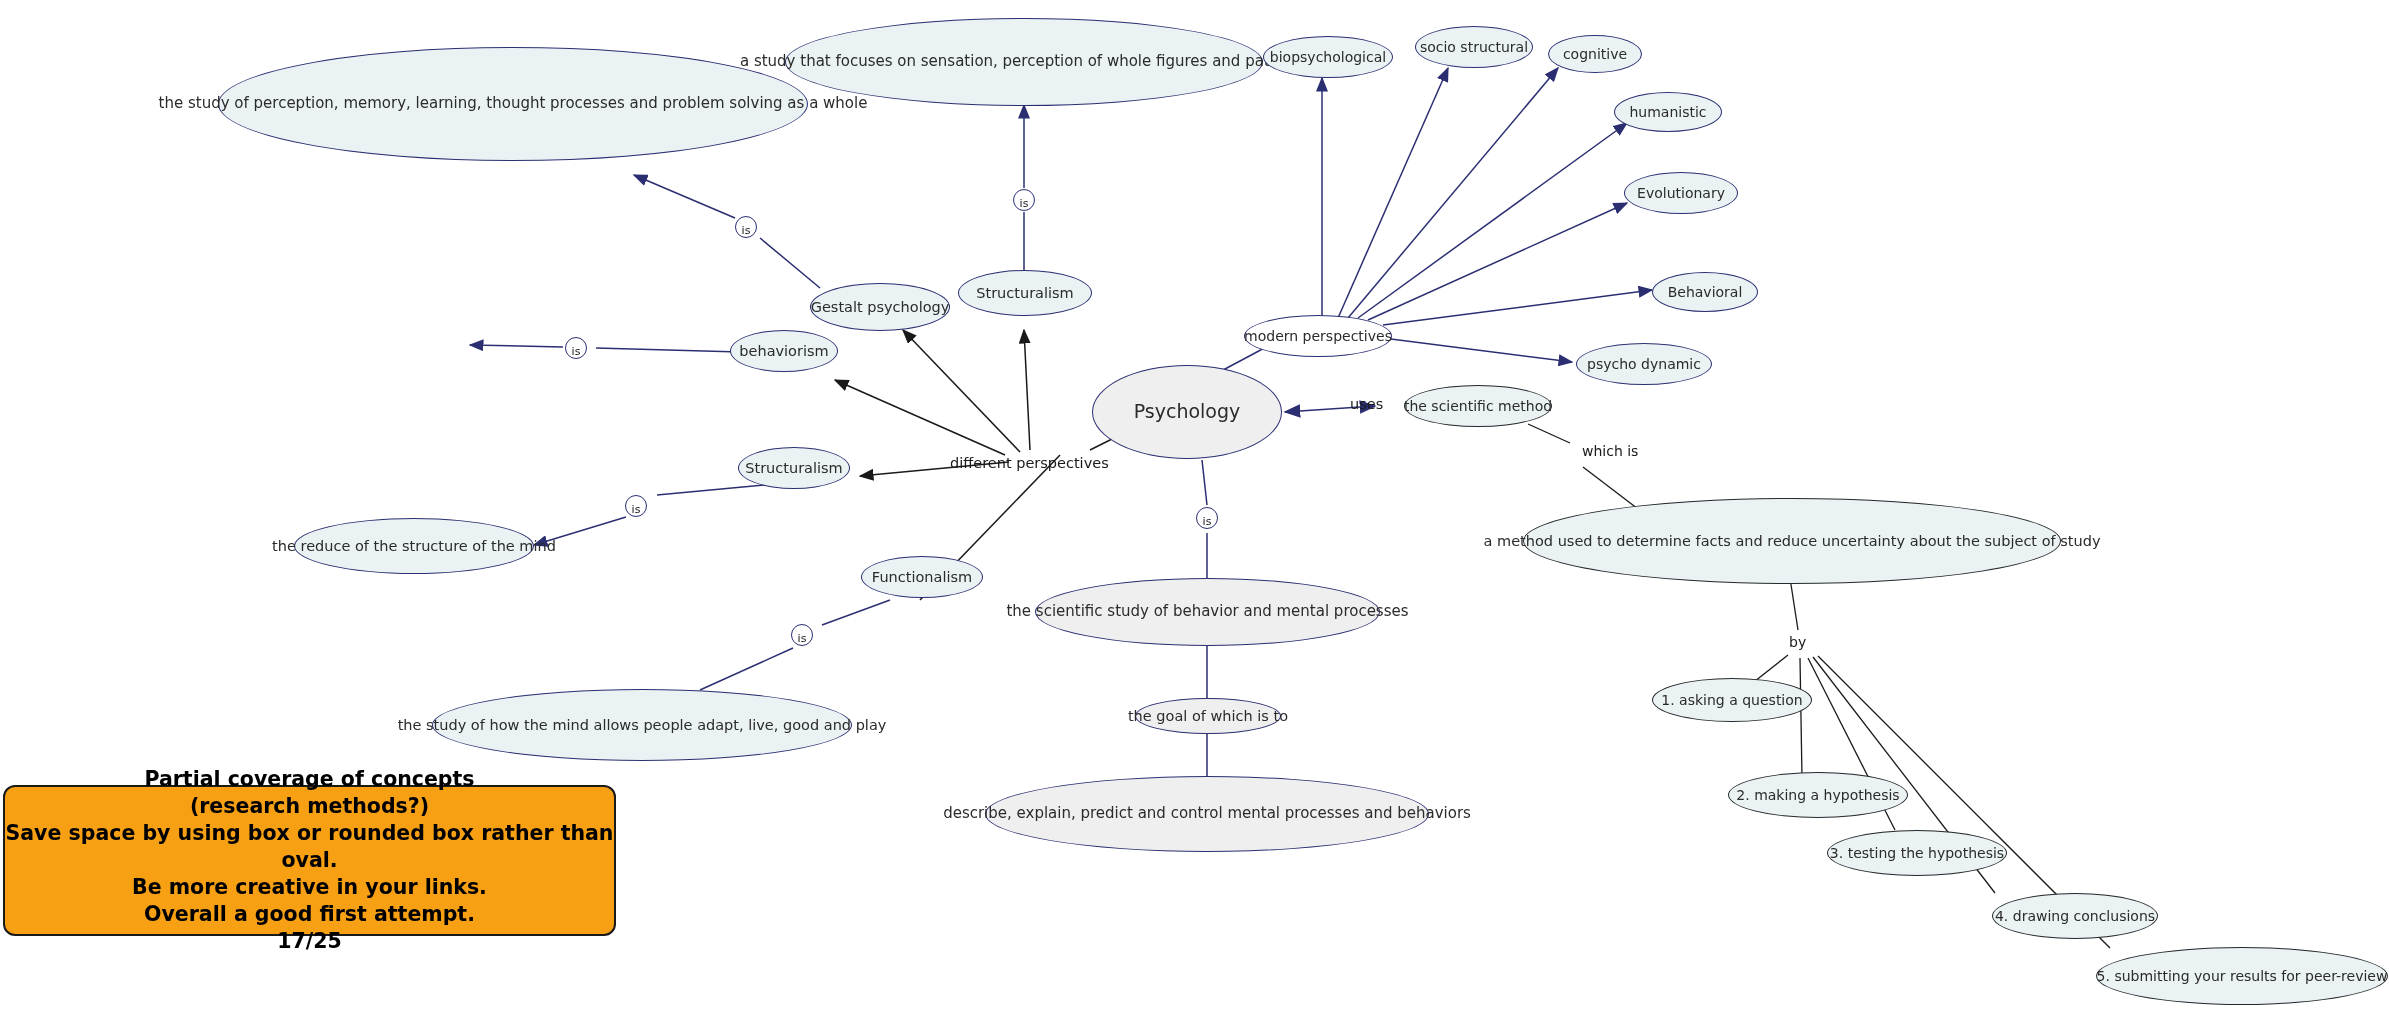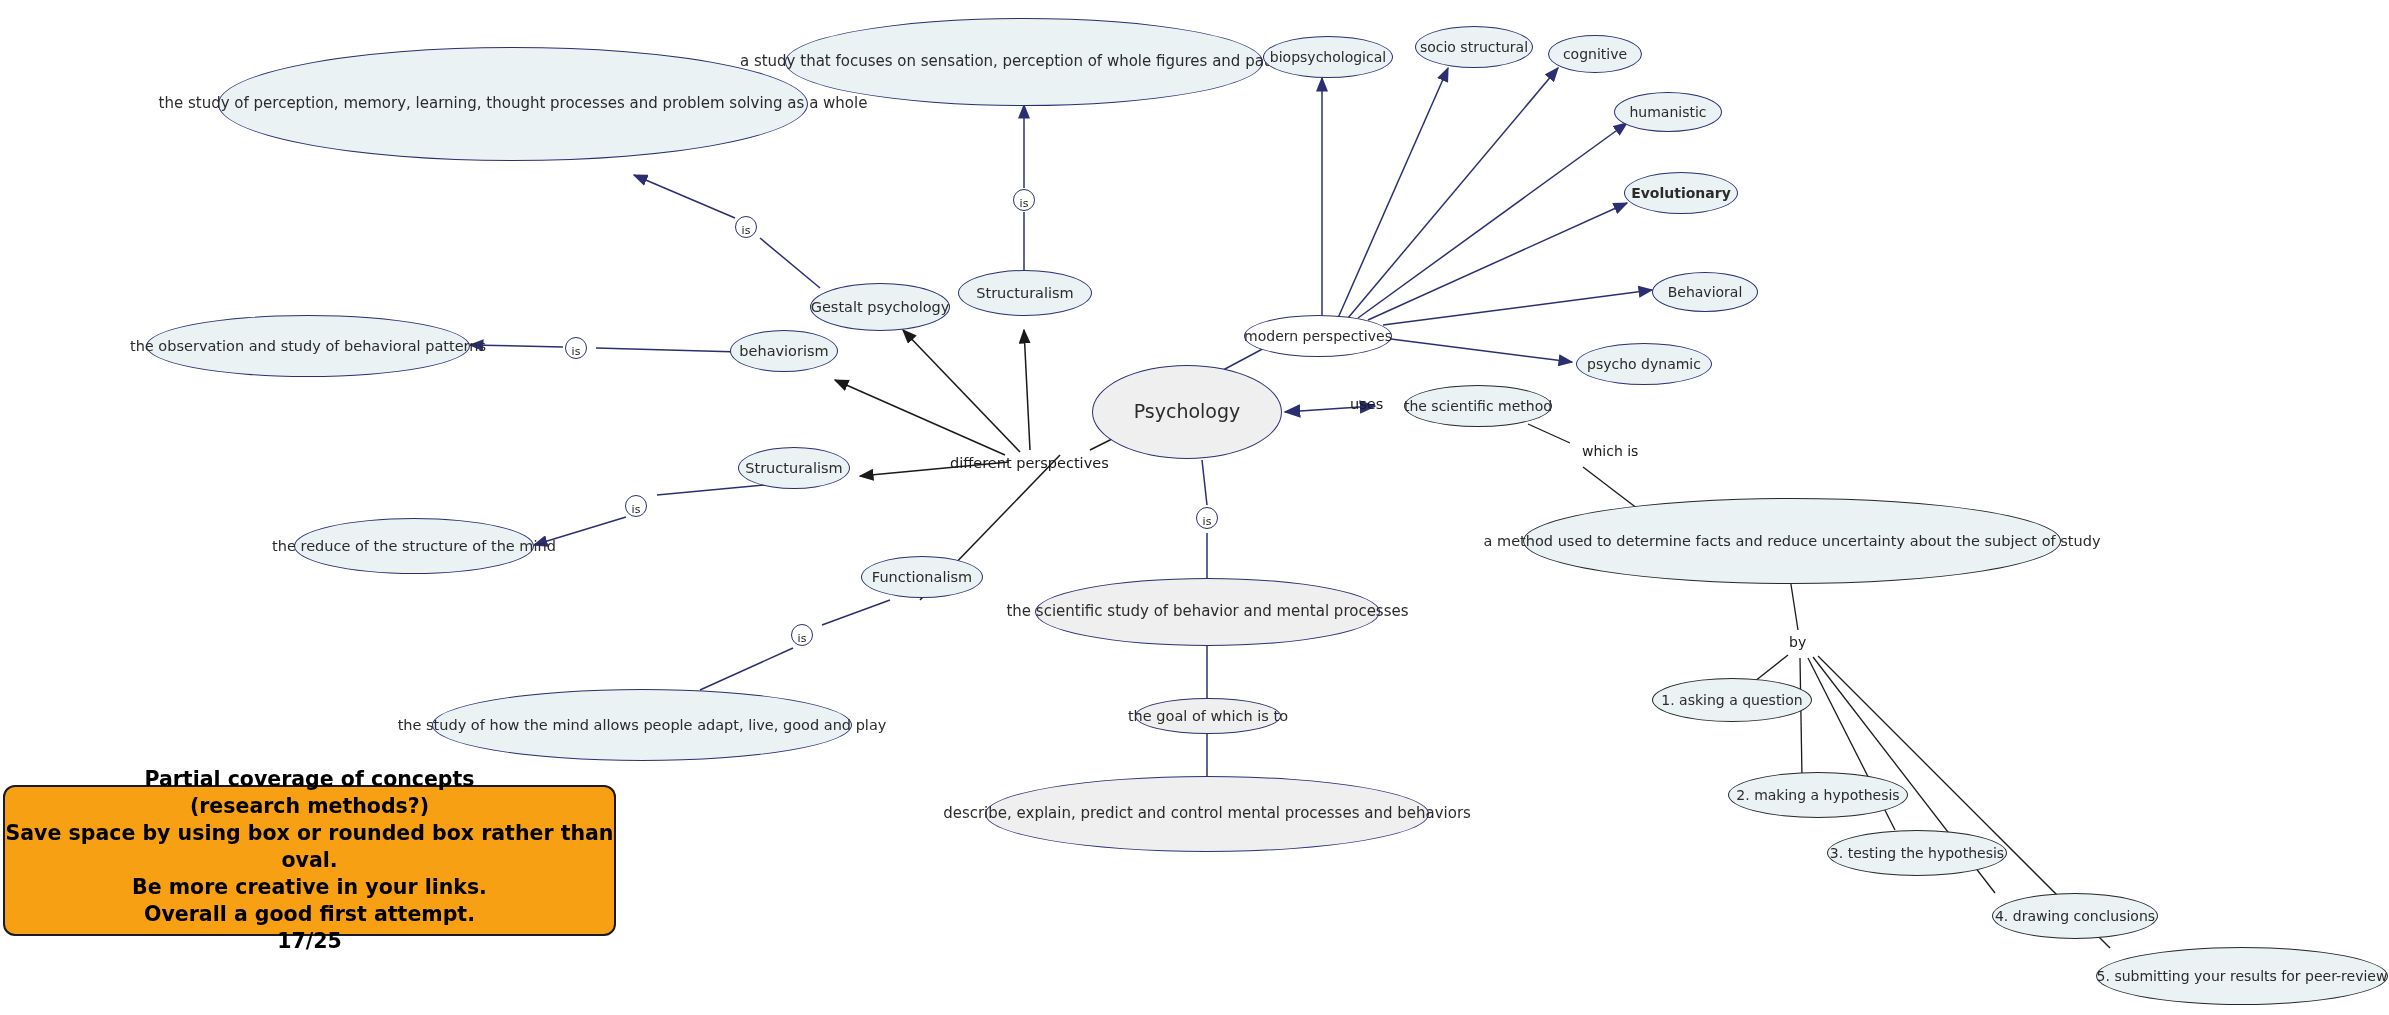--- a/index.html
+++ b/index.html
@@ -186,21 +186,21 @@
   </div>
 
   <div class="node node-blue" style="left:1548px; top:35px; width:94px; height:38px; font-size:14px;">
     <span>cognitive</span>
   </div>
 
   <div class="node node-blue" style="left:1614px; top:92px; width:108px; height:40px; font-size:14px;">
     <span>humanistic</span>
   </div>
 
-  <div class="node node-blue" style="left:1624px; top:172px; width:114px; height:42px; font-size:14px;font-weight:bold;">
+  <div class="node node-blue" style="left:1624px; top:172px; width:114px; height:42px; font-size:14px;">
     <span>Evolutionary</span>
   </div>
 
   <div class="node node-blue" style="left:1652px; top:272px; width:106px; height:40px; font-size:14px;">
     <span>Behavioral</span>
   </div>
 
   <div class="node node-blue" style="left:1576px; top:343px; width:136px; height:42px; font-size:14px;">
     <span>psycho dynamic</span>
   </div>
@@ -210,23 +210,20 @@
   </div>
 
   <div class="node node-blue" style="left:810px; top:283px; width:140px; height:48px; font-size:14.5px;">
     <span>Gestalt psychology</span>
   </div>
 
   <div class="node node-blue" style="left:958px; top:270px; width:134px; height:46px; font-size:14.5px;">
     <span>Structuralism</span>
   </div>
 
-  <div class="node node-blue" style="left:146px; top:315px; width:324px; height:62px; font-size:14.5px;">
-    <span>the observation and study of behavioral patterns</span>
-  </div>
 
   <div class="node node-blue" style="left:730px; top:330px; width:108px; height:42px; font-size:14.5px;">
     <span>behaviorism</span>
   </div>
 
   <div class="node node-blue" style="left:738px; top:447px; width:112px; height:42px; font-size:14.5px;">
     <span>Structuralism</span>
   </div>
 
   <div class="node node-blue" style="left:294px; top:518px; width:240px; height:56px; font-size:14.5px;">

